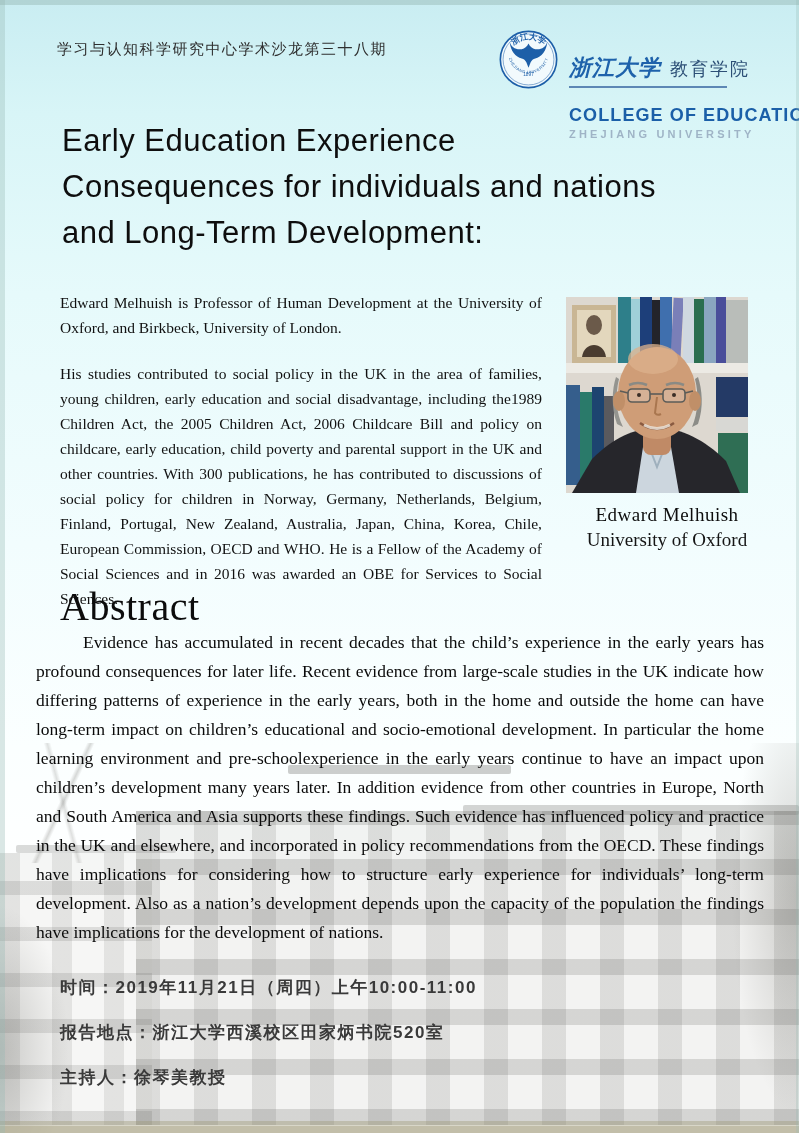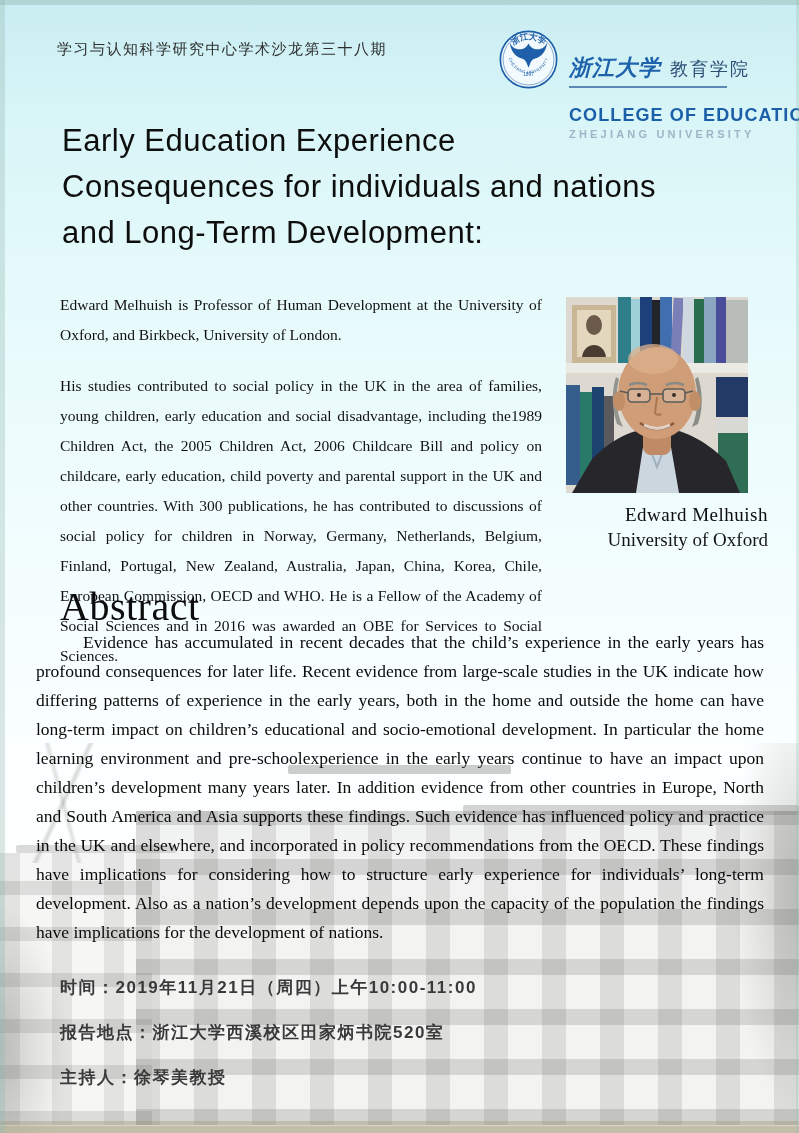--- a/index.html
+++ b/index.html
@@ -57,23 +57,23 @@
     letter-spacing:3.2px; color:#9fb4c6; font-weight:bold; }
 
   
   .title{ position:absolute; left:62px; top:118px; z-index:2;
     font-family:"Liberation Sans", sans-serif; font-weight:normal; color:#0e0e0e;
     font-size:31px; line-height:46px; letter-spacing:.5px; }
 
   
   .bio-row{ position:absolute; left:60px; top:290px; width:728px; z-index:2; }
   .bio-text{ position:absolute; left:0; top:0; width:482px; text-align:justify;
-    font-size:15.5px; line-height:30px; color:#111; }
+    font-size:15.5px; line-height:25px; color:#111; }
   .bio-text p + p{ margin-top:21px; }
-  .speaker{ position:absolute; left:506px; top:7px; width:202px; text-align:right; }
+  .speaker{ position:absolute; left:506px; top:7px; width:202px; text-align:center; }
   .speaker-photo{ width:182px; height:196px; display:block; }
   .sp-name{ margin-top:11px; font-size:19px; color:#0d0d0d; letter-spacing:.5px; }
   .sp-aff{ margin-top:3px; font-size:19px; color:#151515; }
 
   
   .abstract-h{ position:absolute; left:60px; top:583px; z-index:2;
     font-size:40px; font-weight:normal; letter-spacing:.5px; color:#0c0c0c; }
   .abstract-body{ position:absolute; left:36px; top:628px; width:728px; z-index:2;
     text-align:justify; text-indent:47px; font-size:17.5px; line-height:29px; color:#0a0a0a; }
 

